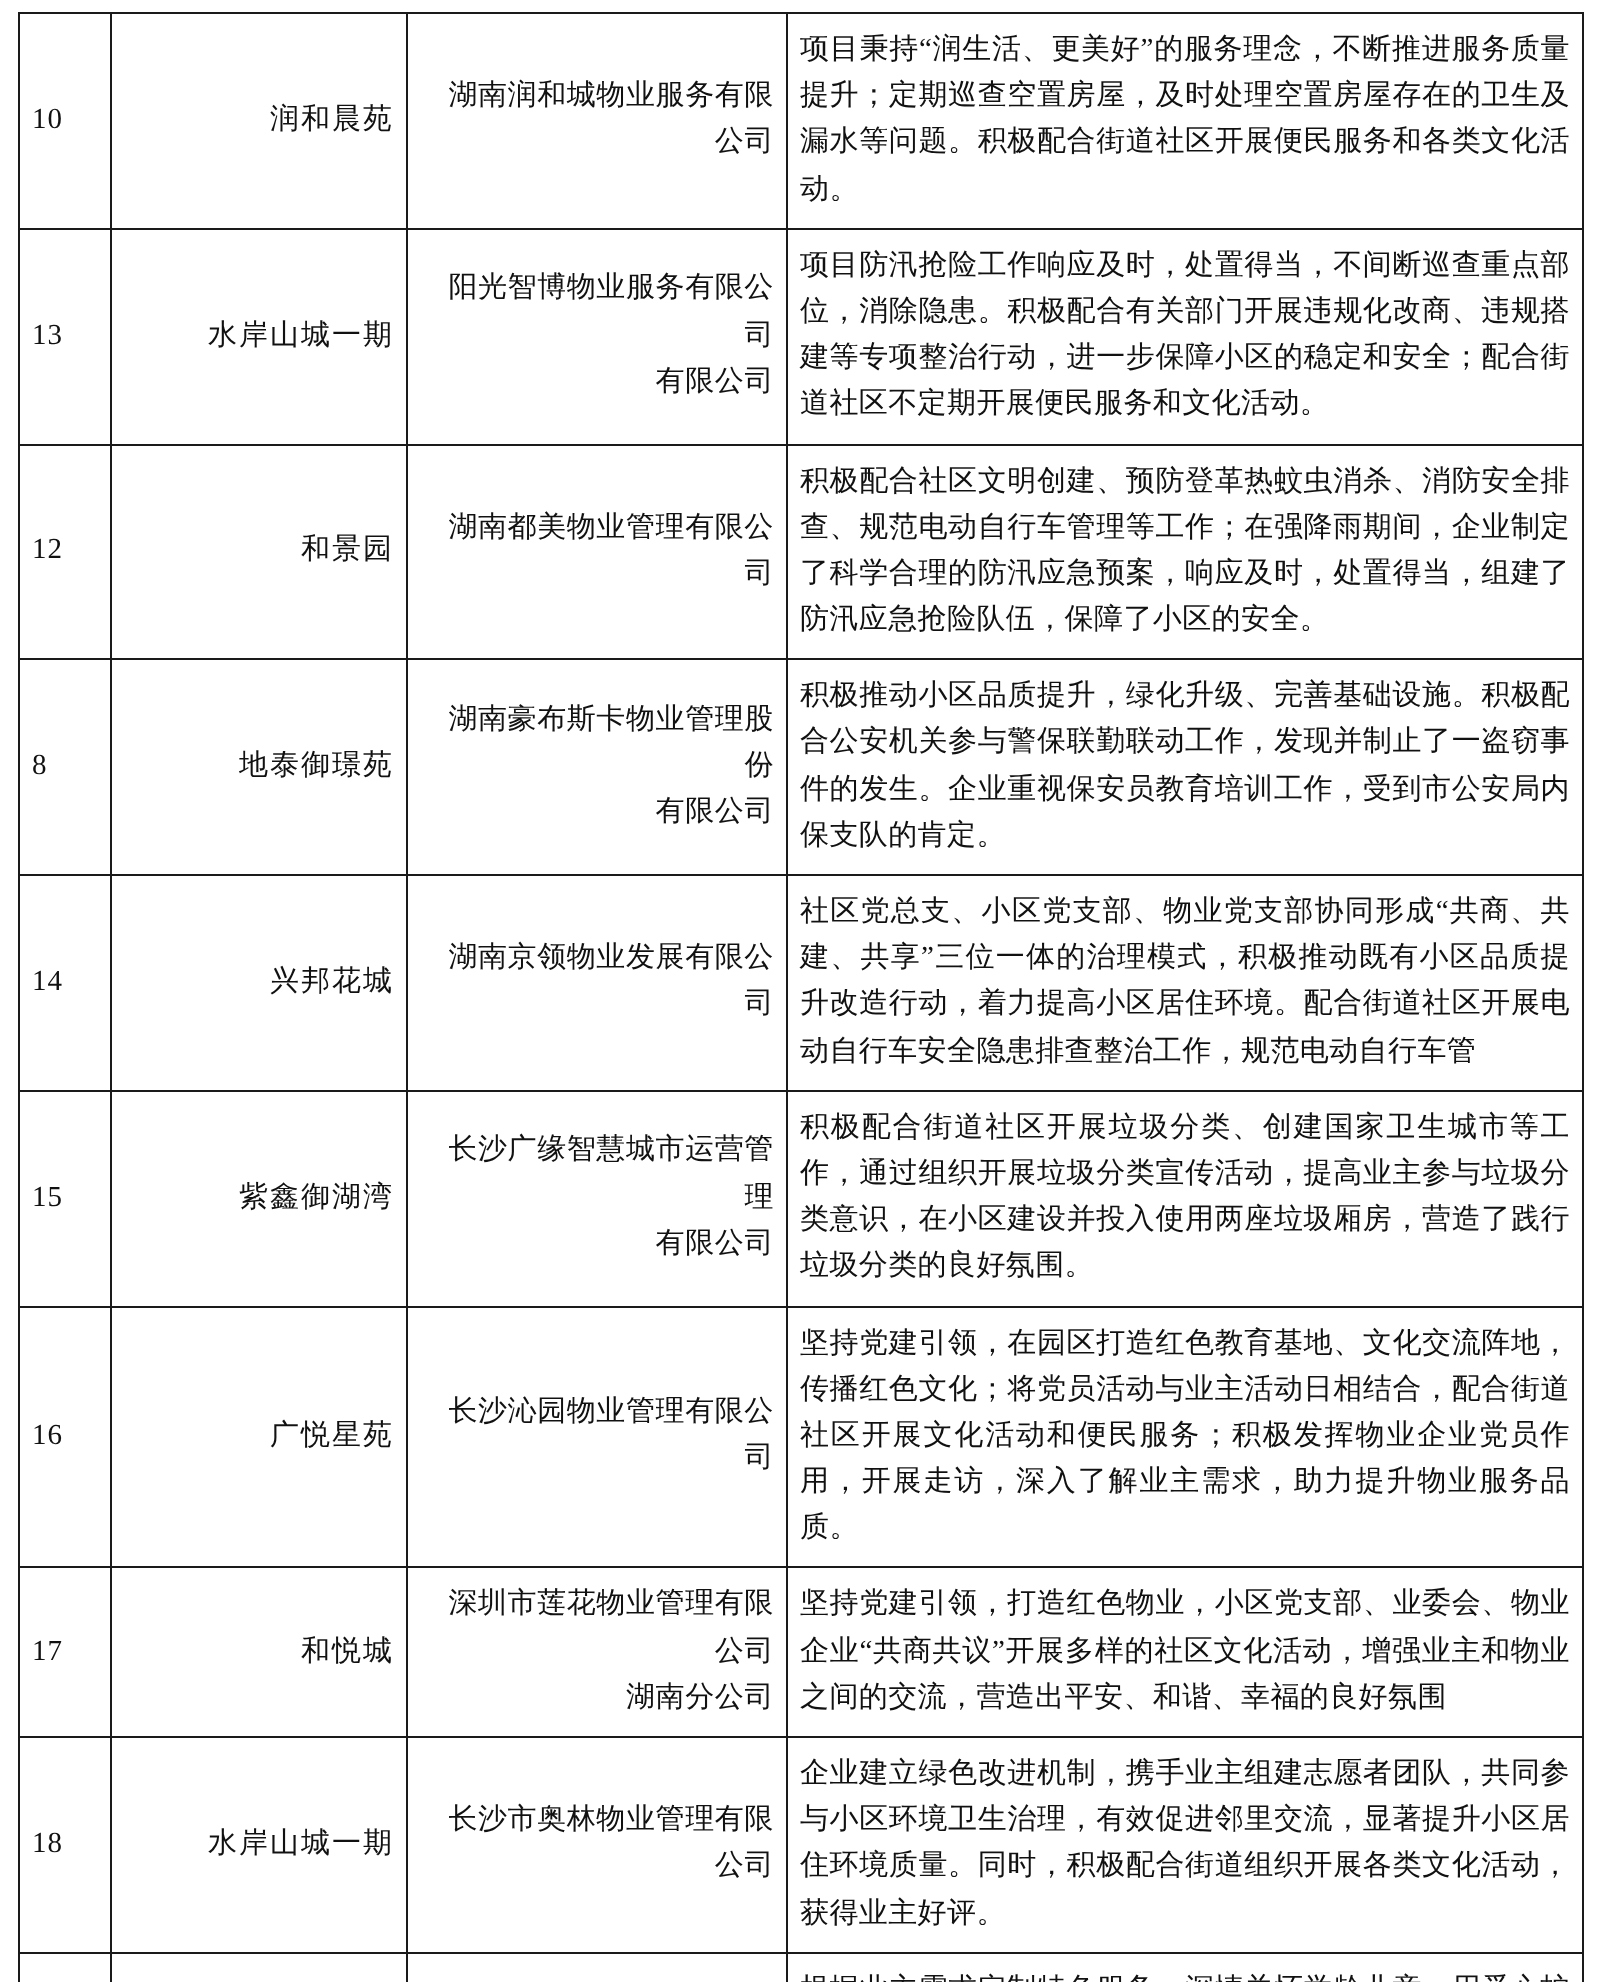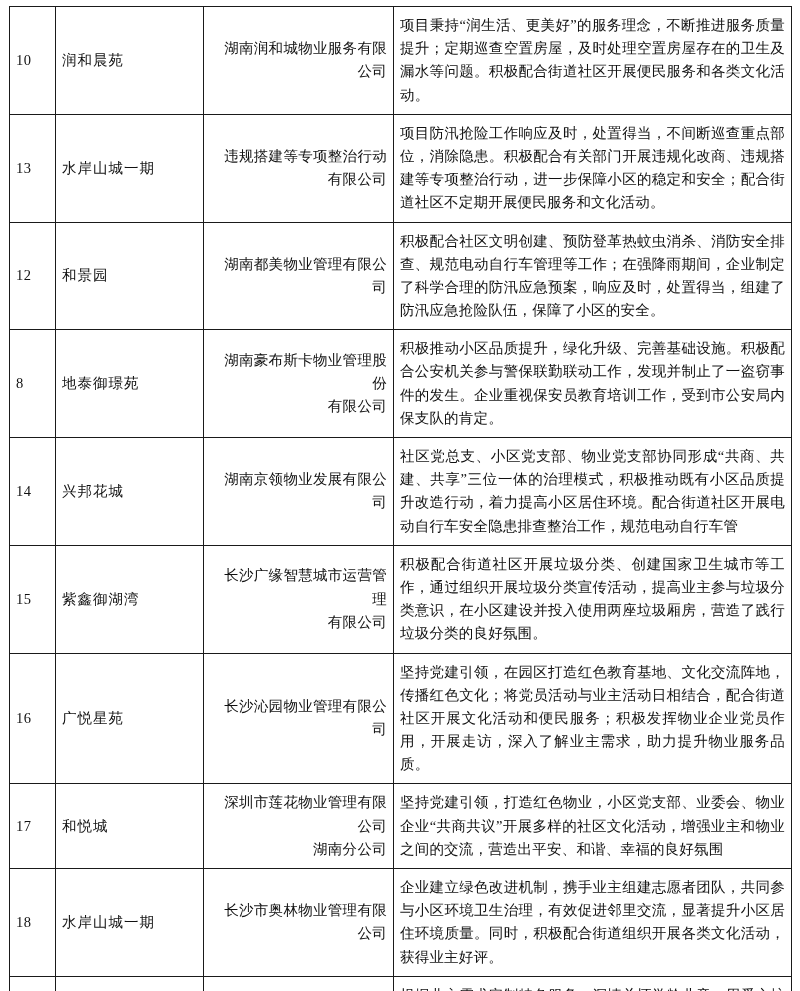--- a/index.html
+++ b/index.html
@@ -35,21 +35,21 @@
   col.c-index { width: 46px; }
   col.c-name  { width: 148px; }
   col.c-org   { width: 190px; }
   col.c-desc  { width: 398px; }
 
   td.idx {
     font-size: 15px;
     letter-spacing: 0.5px;
   }
   td.name {
-    text-align: left;
+    text-align: right;
     font-size: 15px;
     letter-spacing: 1px;
   }
   td.org {
     text-align: right;
     font-size: 14.5px;
     line-height: 1.65;
     letter-spacing: 0.3px;
   }
   td.desc {
@@ -79,21 +79,21 @@
         <td class="name">润和晨苑</td>
         <td class="org">
           <span class="org-line">湖南润和城物业服务有限公司</span>
         </td>
         <td class="desc">项目秉持“润生活、更美好”的服务理念，不断推进服务质量提升；定期巡查空置房屋，及时处理空置房屋存在的卫生及漏水等问题。积极配合街道社区开展便民服务和各类文化活动。</td>
       </tr>
       <tr>
         <td class="idx">13</td>
         <td class="name">水岸山城一期</td>
         <td class="org">
-          <span class="org-line">违规搭建等专项整治行动</span>
+          <span class="org-line">阳光智博物业服务有限公司</span>
           <span class="org-line">有限公司</span>
         </td>
         <td class="desc">项目防汛抢险工作响应及时，处置得当，不间断巡查重点部位，消除隐患。积极配合有关部门开展违规化改商、违规搭建等专项整治行动，进一步保障小区的稳定和安全；配合街道社区不定期开展便民服务和文化活动。</td>
       </tr>
       <tr>
         <td class="idx">12</td>
         <td class="name">和景园</td>
         <td class="org">
           <span class="org-line">湖南都美物业管理有限公司</span>
         </td>

